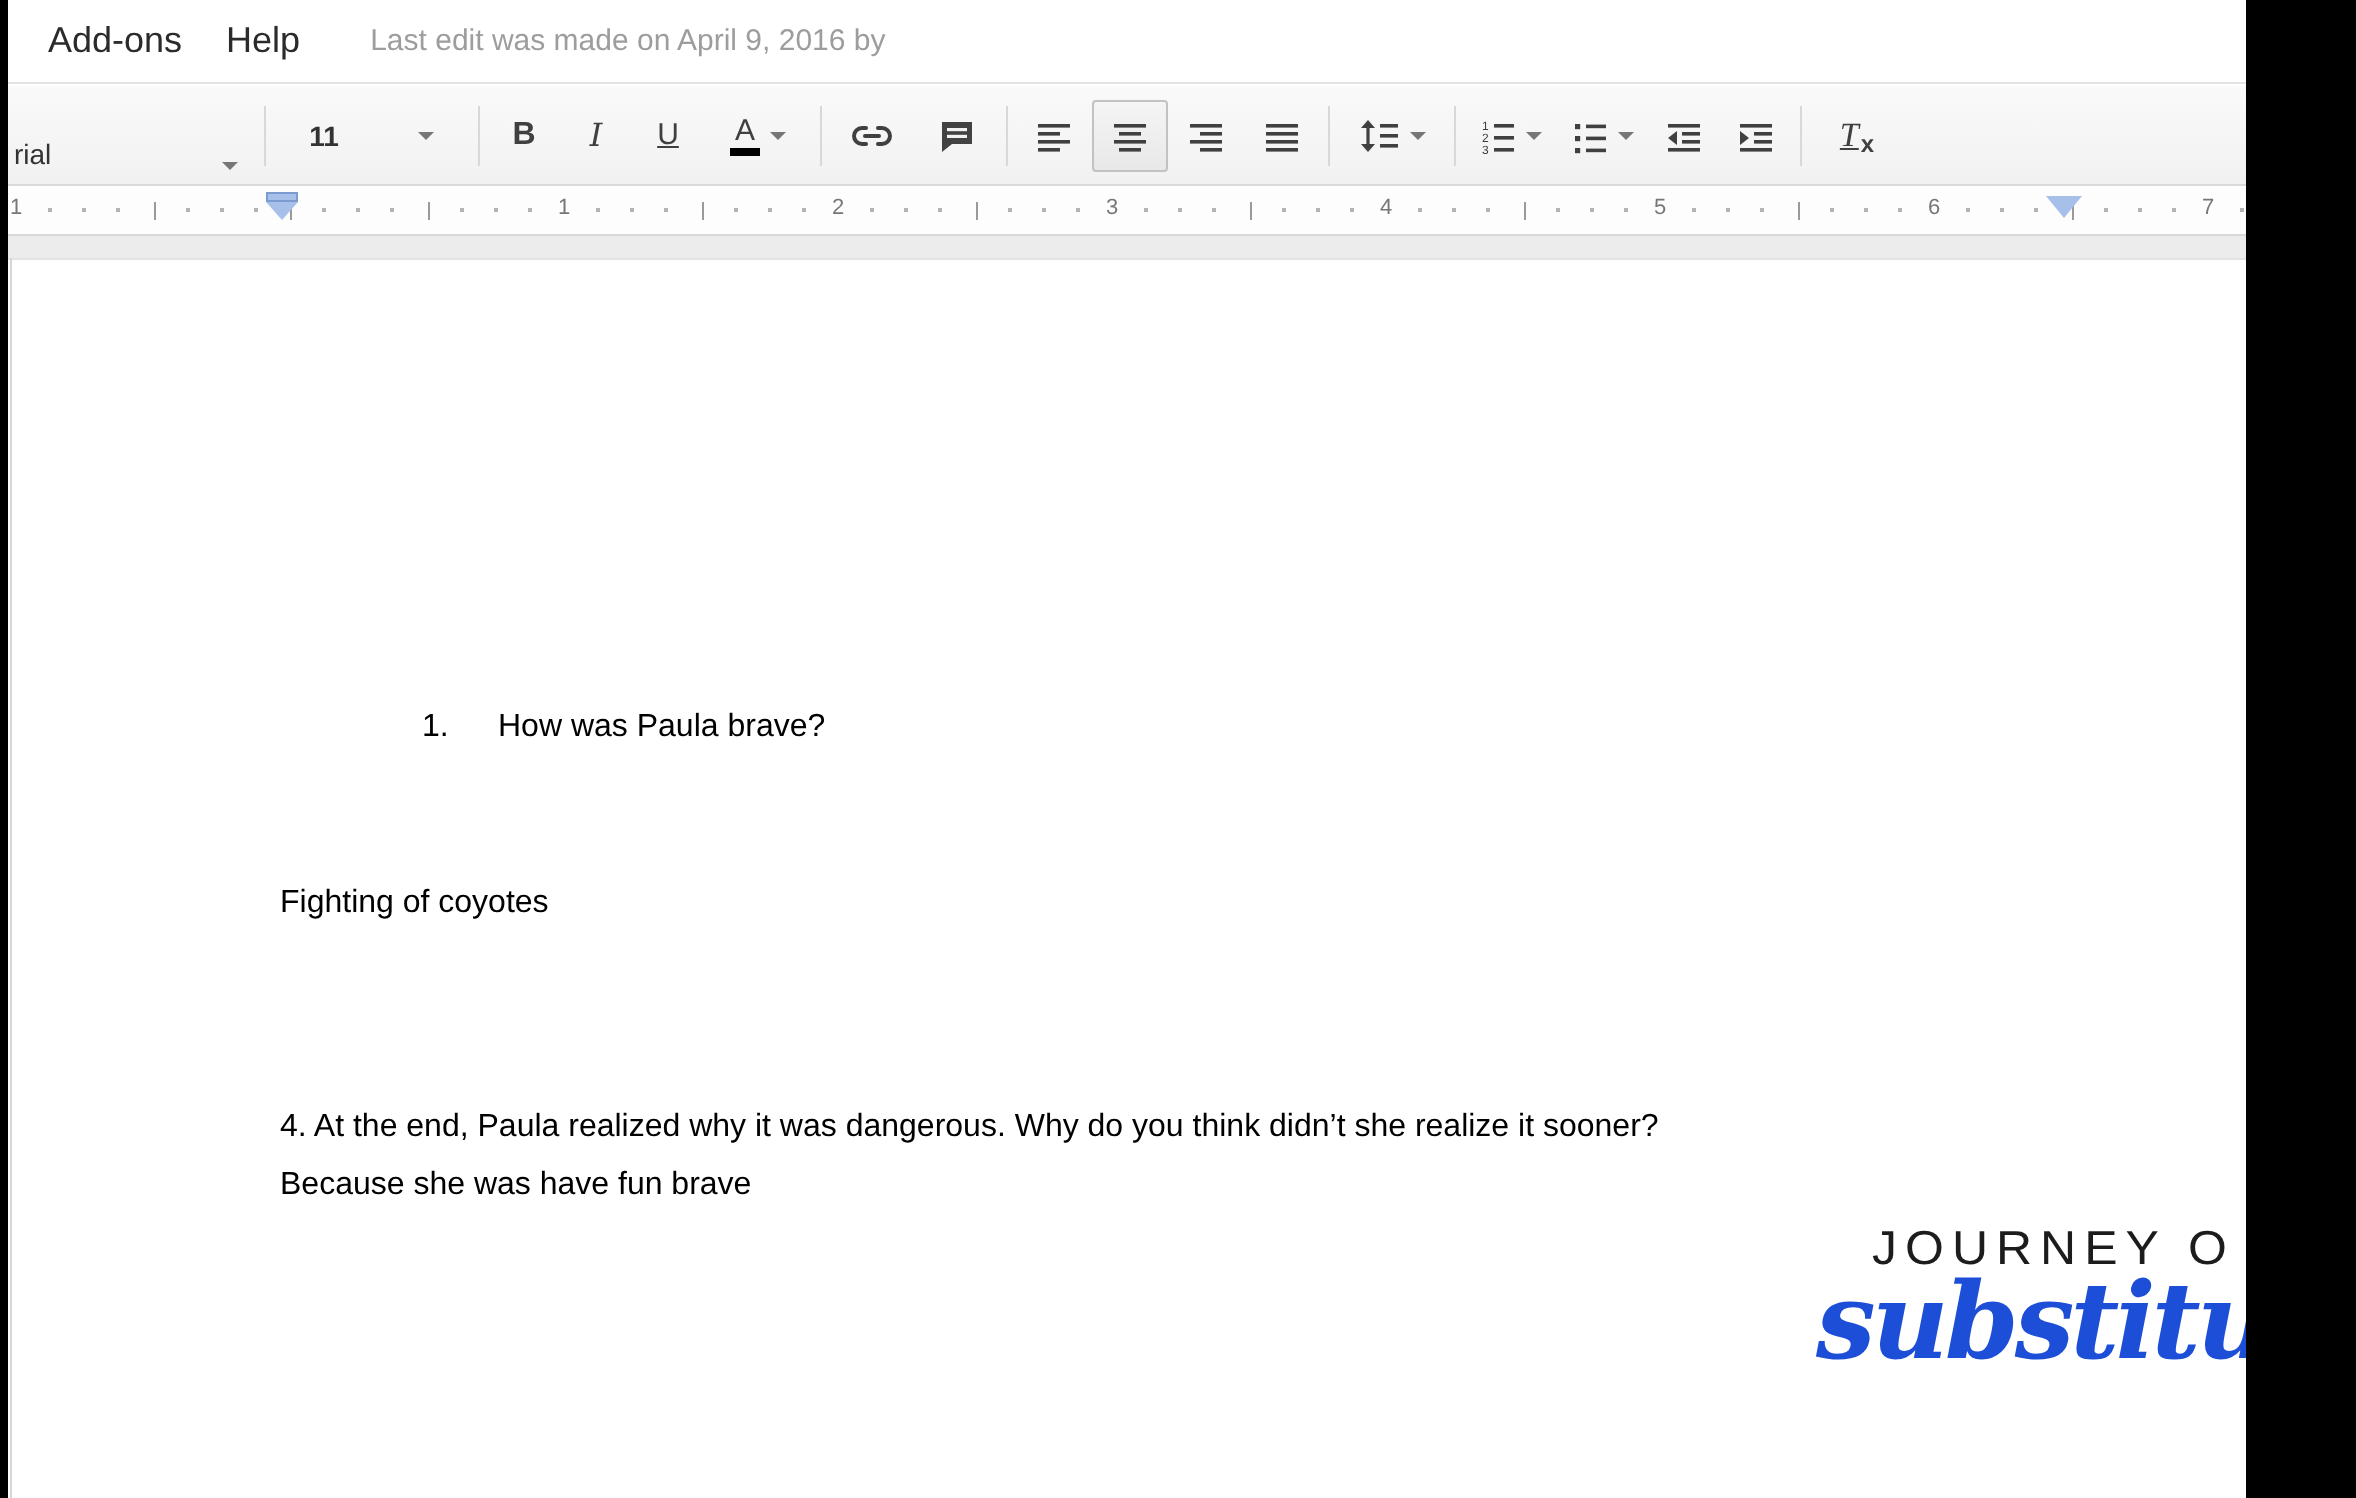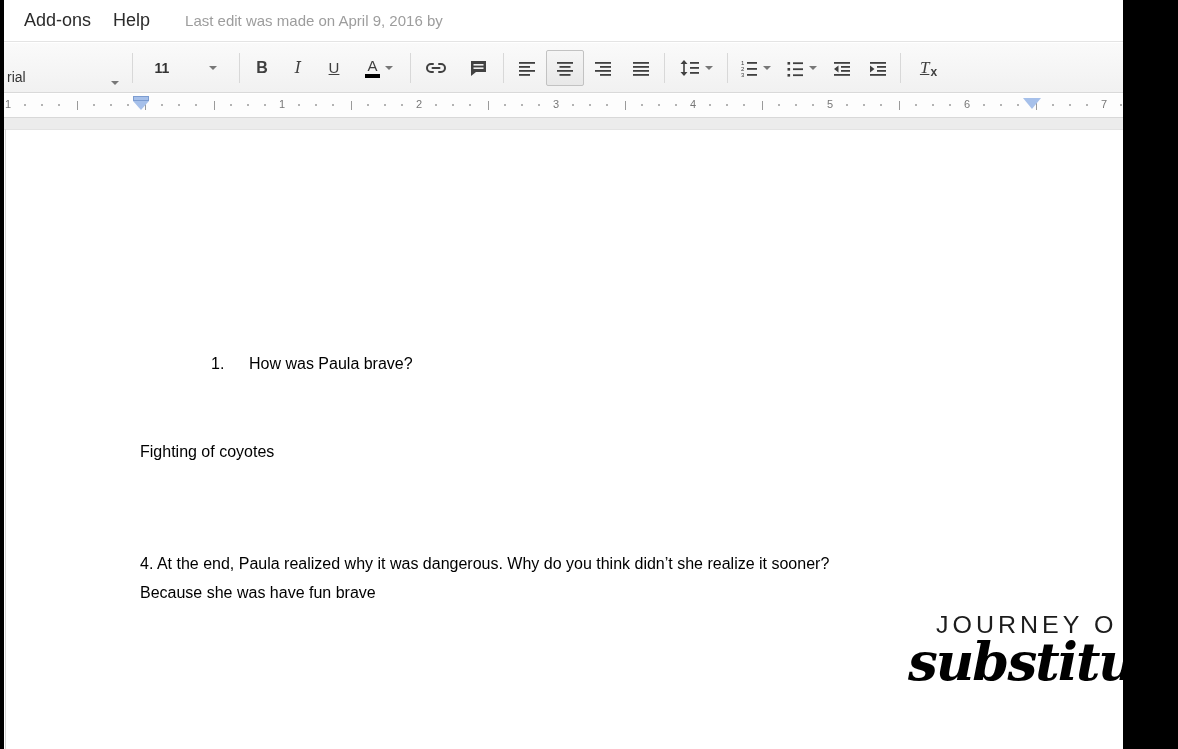--- a/index.html
+++ b/index.html
@@ -59,21 +59,21 @@
   .page-left-border{position:absolute;left:5px;top:129px;width:1px;height:620px;background:#d6d6d6;}
   .doc-text{position:absolute;font-size:16px;color:#000;white-space:nowrap;font-family:"Liberation Sans",sans-serif;}
   .doc-title{left:141px;top:140px;width:890px;text-align:center;}
   .li-num{left:211px;top:226px;}
   .li-text{left:249px;top:226px;}
   .ans1{left:140px;top:284px;}
   .q2a{left:140px;top:426px;}
   .q2b{left:140px;top:455px;}
 
   
-  .wm{position:absolute;z-index:20;color:#000000;white-space:nowrap;}
+  .wm{position:absolute;z-index:20;color:#1d4ed8;white-space:nowrap;}
   .wm1{left:936px;top:611px;font-size:25px;letter-spacing:4px;font-weight:400;color:#1c1c1c;transform:scaleY(0.95);transform-origin:left top;}
   .wm2{left:908px;top:630px;font-size:53px;font-style:italic;font-weight:600;font-family:"DejaVu Serif",serif;letter-spacing:-2px;}
   .wm3{left:933px;top:693px;font-size:45px;font-weight:700;letter-spacing:0.5px;color:#0d0d0d;text-shadow:-2px 3px 0 #d9d9d9;}
 </style>
 </head>
 <body>
 
 <div class="screen">
 
   <div class="menubar">

